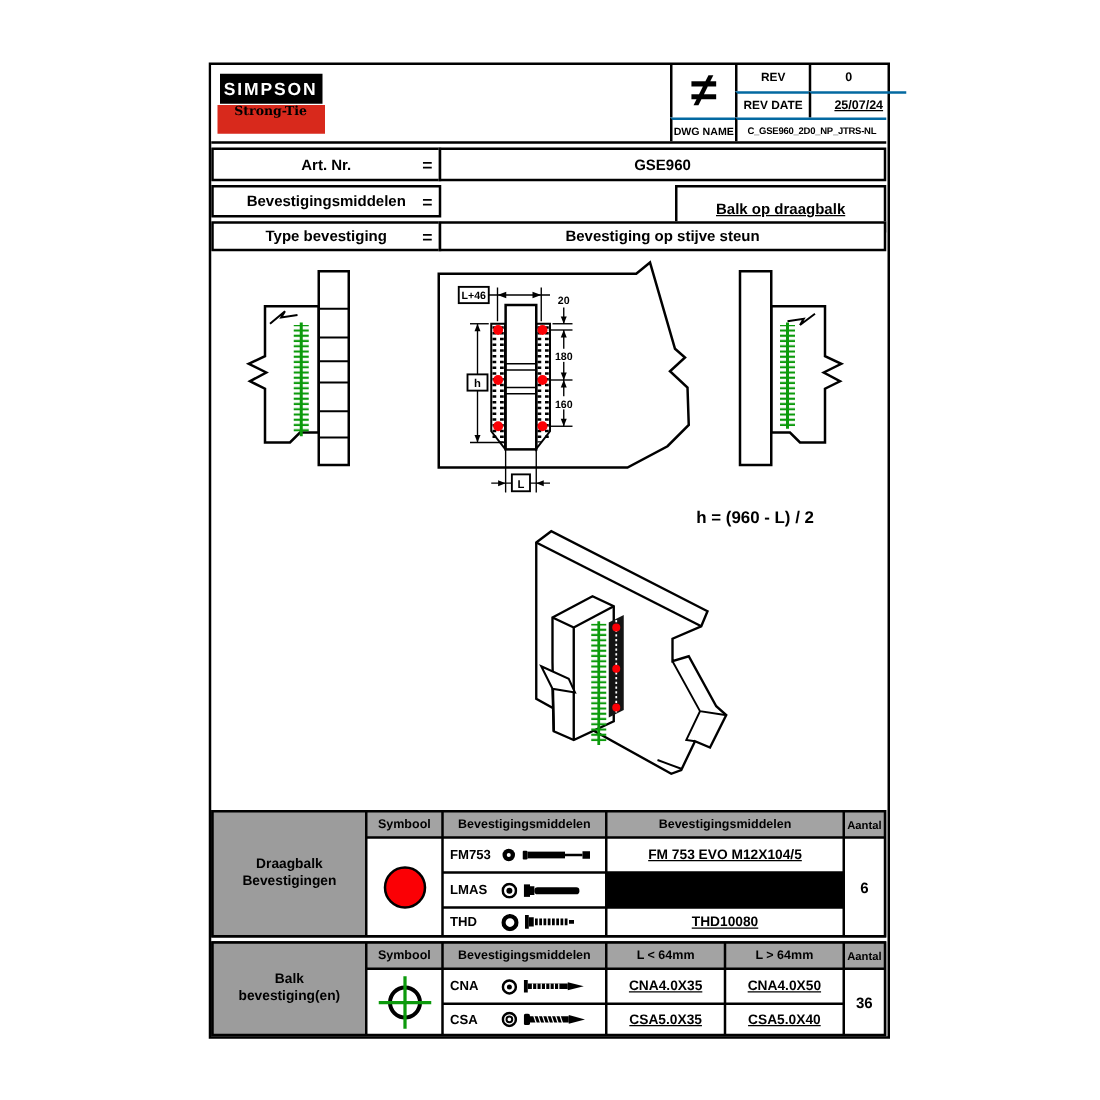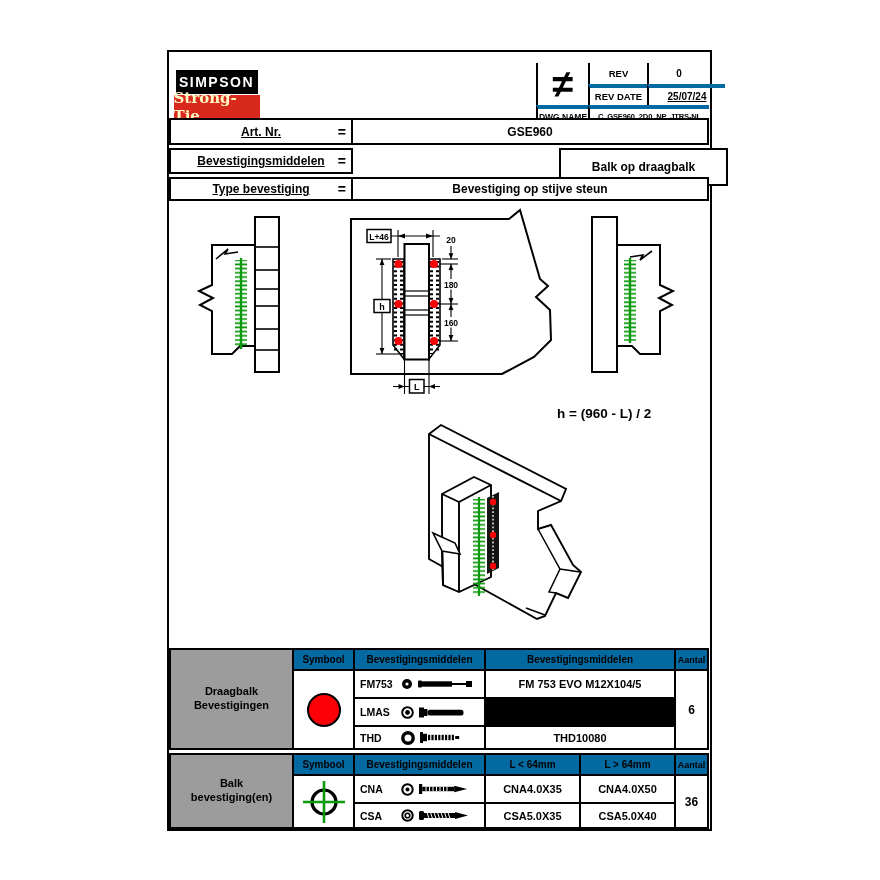--- a/index.html
+++ b/index.html
@@ -2,39 +2,39 @@
 <html><head>
 <meta charset="utf-8">
 <style>
   html,body{margin:0;padding:0;background:#fff;}
   .canvas{position:relative;width:880px;height:880px;background:#fff;overflow:hidden;
           font-family:"Liberation Sans",sans-serif;font-weight:bold;color:#000;}
   .page{position:absolute;left:167px;top:50px;width:545px;height:781px;
         border:2.5px solid #000;box-sizing:border-box;background:#fff;}
   .cell{position:absolute;box-sizing:border-box;display:flex;align-items:center;justify-content:center;}
   .grey{background:#9c9c9c;}
-  .bl{border-left:2px solid #000;} .bt{border-top:4px solid #0369a1;text-align:center;}
+  .bl{border-left:2px solid #000;} .bt{border-top:2px solid #0369a1;text-align:center;}
   .box{border:2px solid #000;background:#fff;}
   
-  .hdr{position:absolute;left:0;top:0;width:540px;height:63px;border-bottom:2.5px solid #000;box-sizing:border-box;background:#fff;margin-top:11px;}
+  .hdr{position:absolute;left:0;top:0;width:540px;height:63px;border-bottom:2.5px solid #000;box-sizing:border-box;background:#fff;}
   .logo-black{background:#000;color:#fff;font-size:14px;letter-spacing:1.5px;display:flex;align-items:center;justify-content:center;}
-  .logo-red{background:#d8291c;color:#fef9c3;font-family:"DejaVu Serif",serif;font-size:15px;display:flex;align-items:center;justify-content:center;}
+  .logo-red{background:#d8291c;color:#000000;font-family:"DejaVu Serif",serif;font-size:10px;display:flex;justify-content:center;}
   .title{font-size:26px;letter-spacing:-0.5px;border-bottom:3px solid #000;padding:0 4px 1px 4px;white-space:nowrap;}
   .neq{font-size:38px;line-height:1;}
   .small-lab{font-size:9.5px;} .small-val{font-size:10px;} .tiny-val{font-size:7.6px;letter-spacing:-0.2px;white-space:nowrap;}
   
-  .info-label{justify-content:center;font-size:12px;text-decoration:underline;}
+  .info-label{justify-content:center;font-size:12px;}
   .info-label .eq{position:absolute;right:5px;font-size:14px;}
   .info-val{font-size:12px;}
   
   .tbl{position:absolute;background:#000;border:2px solid #000;display:grid;gap:2px;box-sizing:border-box;}
   .tc{background:#fff;display:flex;align-items:center;justify-content:center;box-sizing:border-box;}
-  .th{background:#0369a1;font-size:10px;}
+  .th{background:#a3a3a3;font-size:10px;}
   .tlabel{background:#9c9c9c;flex-direction:column;font-size:11px;line-height:1.25;text-align:center;}
-  .prod{font-size:11px;} .qty{font-size:12px;}
+  .prod{font-size:11px;text-decoration:underline;} .qty{font-size:12px;}
   .fast{justify-content:flex-start;padding-left:5px;gap:5px;}
   .fast .code{font-size:10.5px;width:36px;flex:none;}
   .sym-red{width:30px;height:30px;border-radius:50%;background:#fb0005;border:2.5px solid #000;}
   svg text{font-family:"Liberation Sans",sans-serif;font-weight:bold;}
 </style>
 </head>
 <body>
 
 <div class="canvas">
  <div class="page">
@@ -62,21 +62,21 @@
   <div class="cell box grey info-label" style="left:0;top:66px;width:184px;height:27px;">
     <span>Art. Nr.</span>
         <span class="eq">=</span>
   </div>
   <div class="cell box info-val" style="left:182px;top:66px;width:358px;height:27px;">GSE960</div>
 
   <div class="cell box grey info-label" style="left:0;top:96px;width:184px;height:26px;">
     <span>Bevestigingsmiddelen</span>
         <span class="eq">=</span>
   </div>
-  <div class="cell box info-val" style="left:390px;top:96px;width:169px;height:38px;">Balk op draagbalk</div>
+  <div class="cell box info-val" style="left:371px;top:96px;width:169px;height:38px;text-decoration:underline;">Balk op draagbalk</div>
 
   <div class="cell box grey info-label" style="left:0;top:125px;width:184px;height:24px;">
     <span>Type bevestiging</span>
         <span class="eq">=</span>
   </div>
   <div class="cell box info-val" style="left:182px;top:125px;width:358px;height:24px;">Bevestiging op stijve steun</div>
 
   <svg style="position:absolute;left:0;top:149px;" width="540" height="447" viewBox="170 199 540 447">
     <defs>
       <pattern id="grung" patternUnits="userSpaceOnUse" width="12" height="4.2">

